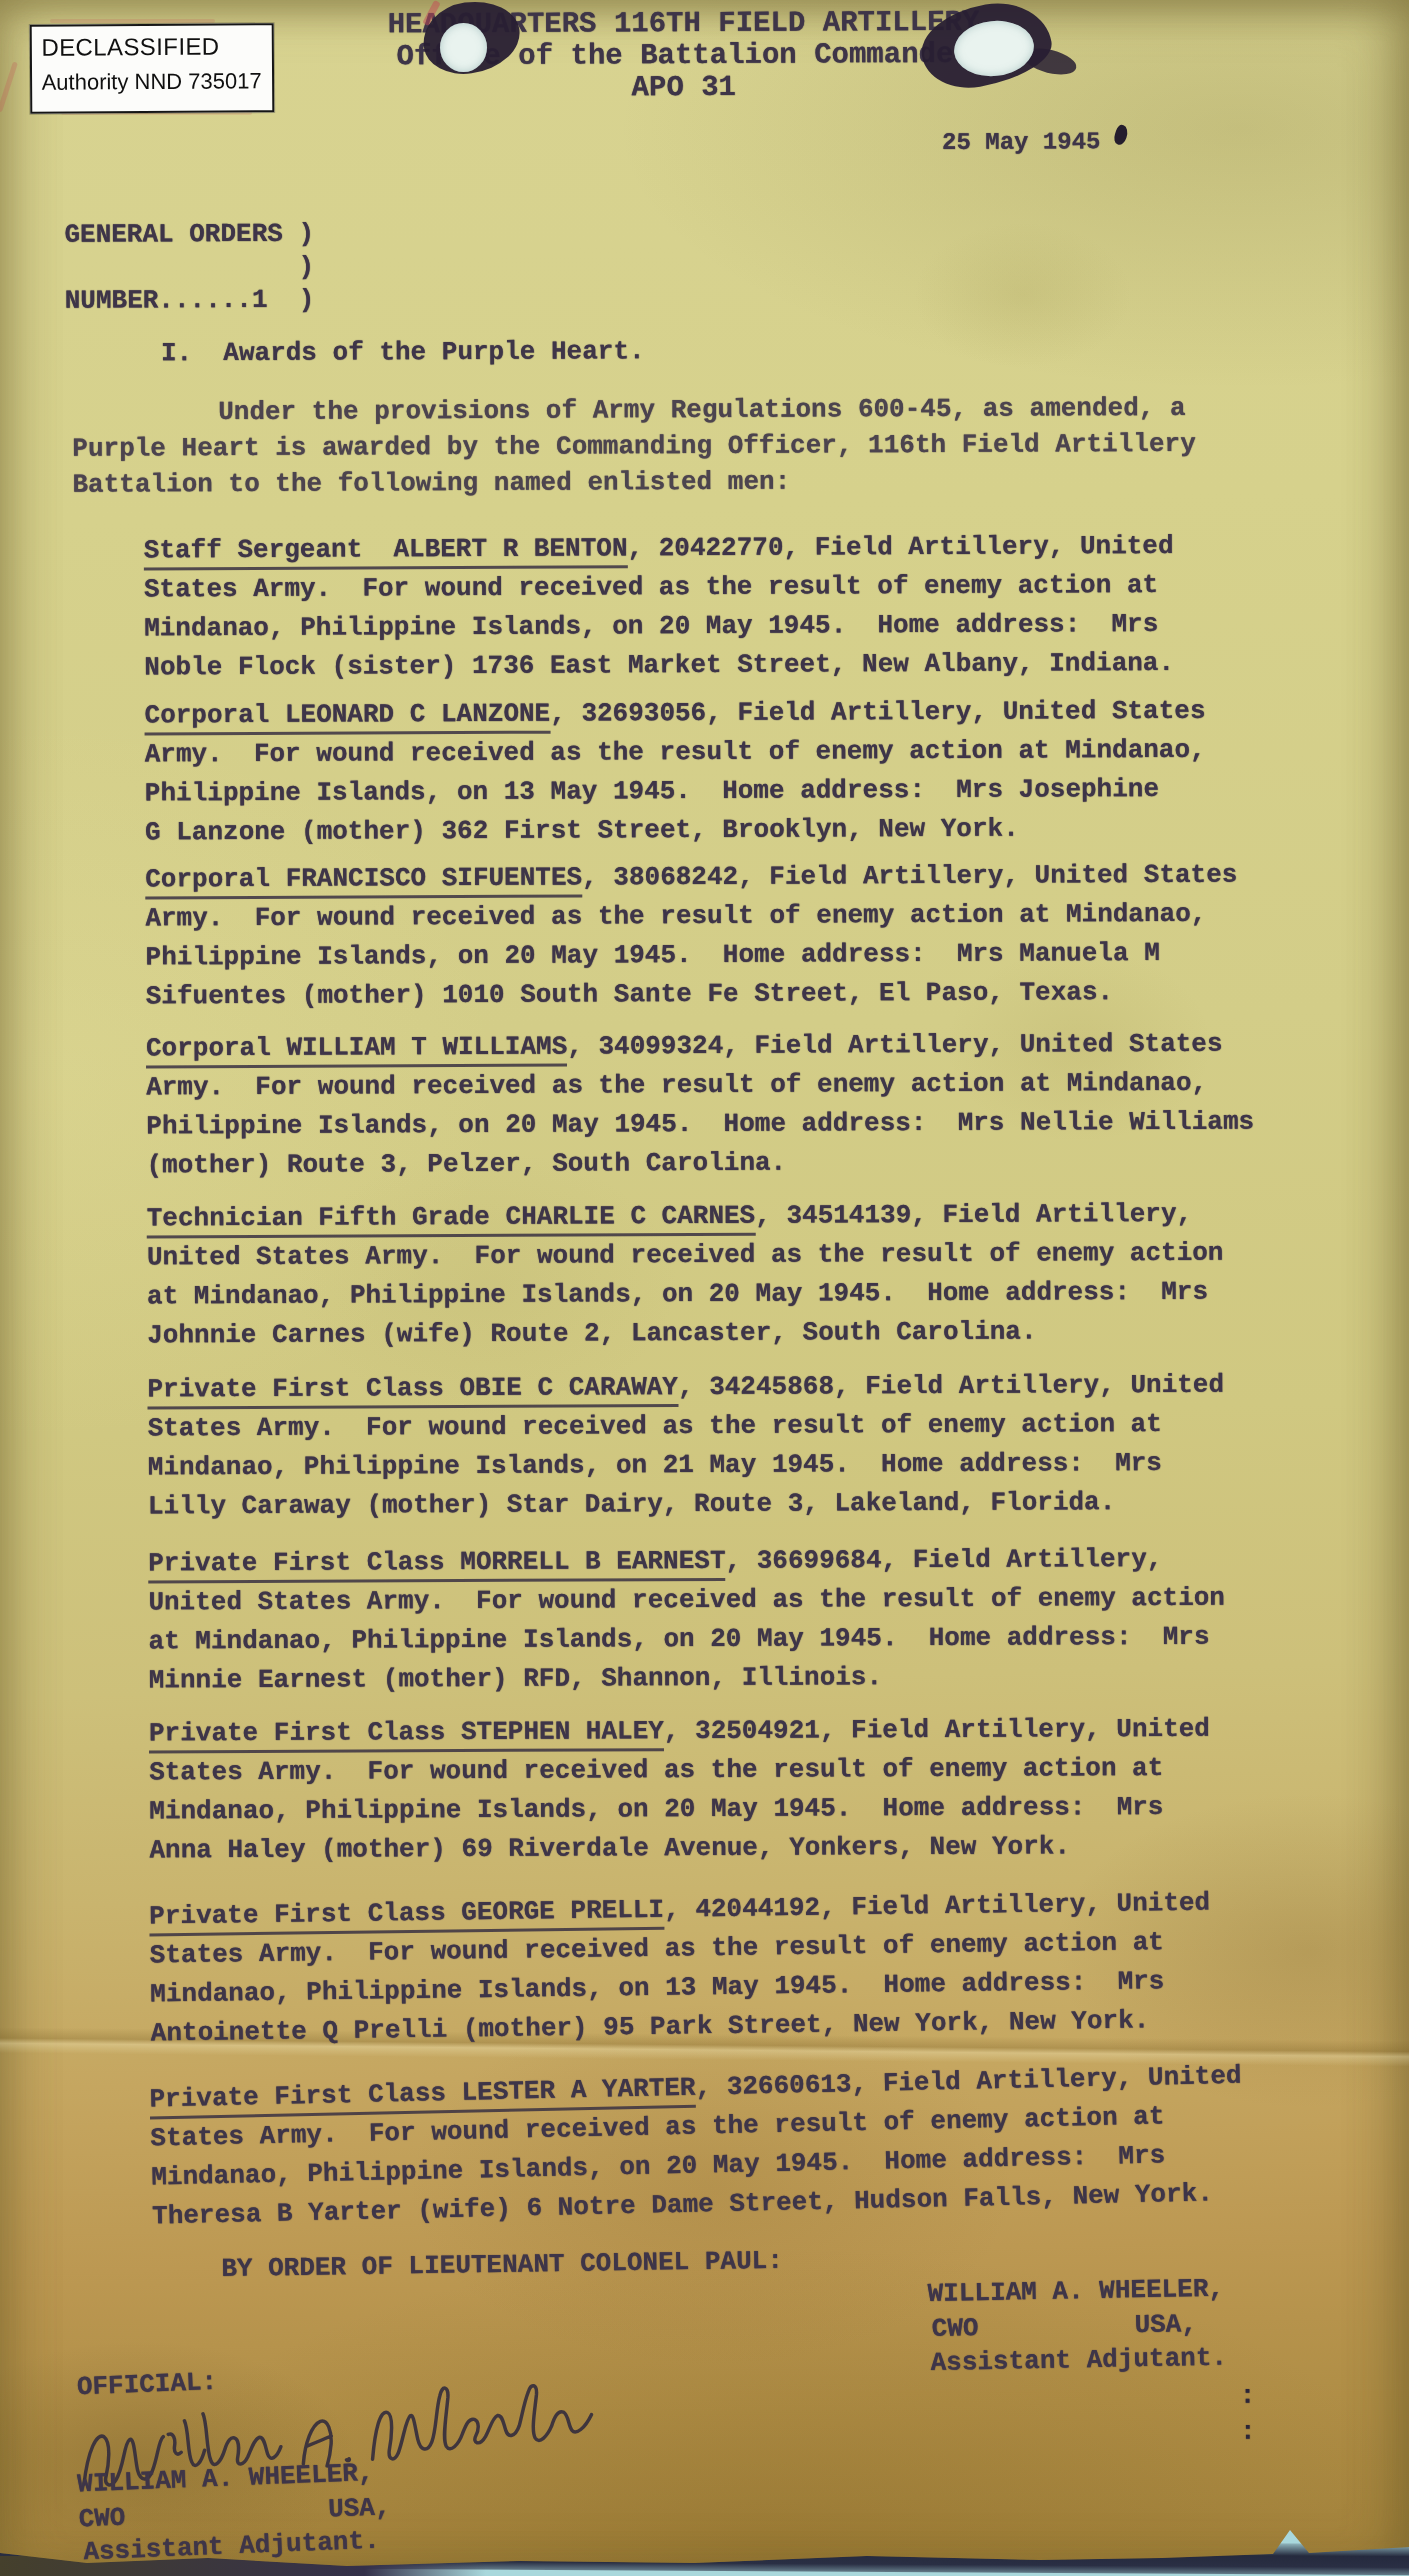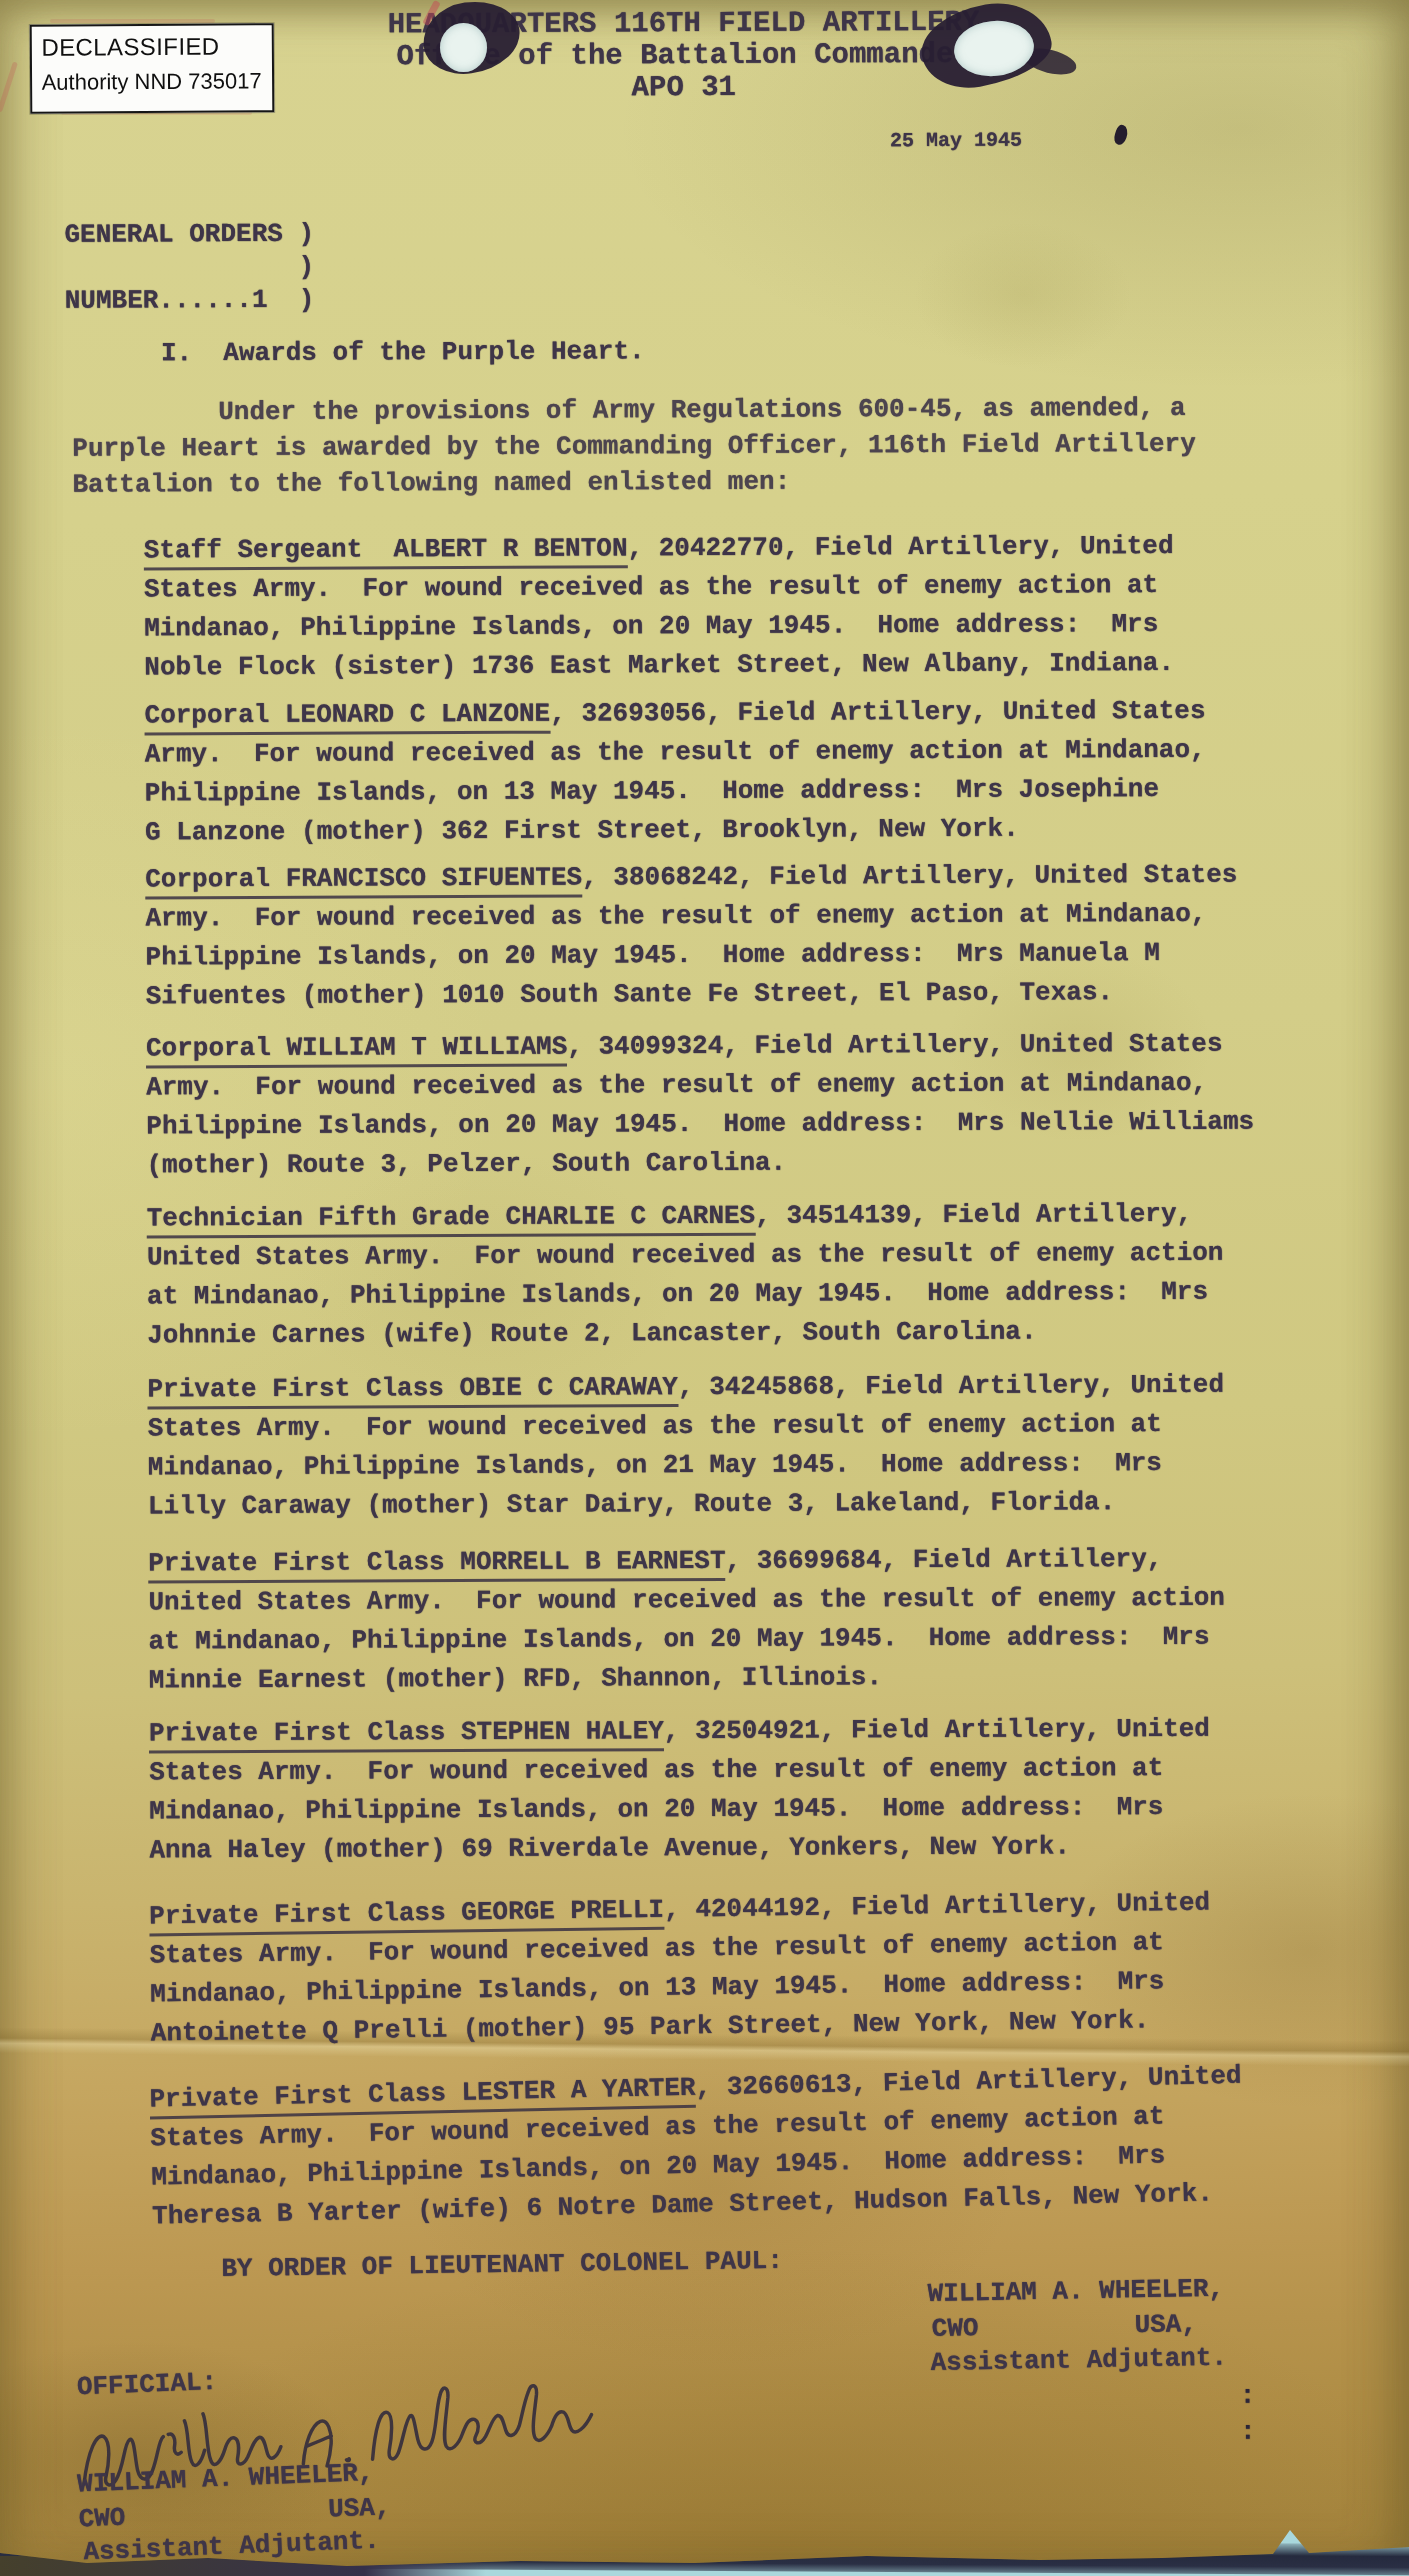--- a/index.html
+++ b/index.html
@@ -61,21 +61,21 @@
 
   <div class="paper">
     <div class="stains"></div>
     <div class="crease"></div>
 
     <div class="typed ink">
 
       <div class="hdr" style="top:7px">HEADQUARTERS 116TH FIELD ARTILLERY</div>
       <div class="hdr" style="top:39px">Office of the Battalion Commander</div>
       <div class="hdr" style="top:71px">APO 31</div>
-      <div class="line" style="left:895px;top:130px;font-size:20px">25 May 1945</div>
+      <div class="line" style="left:947px;top:130px;font-size:24px">25 May 1945</div>
 
       <div class="line" style="left:69px;top:217px">GENERAL ORDERS )</div>
       <div class="line" style="left:69px;top:250px">               )</div>
       <div class="line" style="left:69px;top:283px">NUMBER......1  )</div>
 
       <div class="line" style="left:165px;top:336px">I.  Awards of the Purple Heart.</div>
 
       <div class="para" style="top:392px">Under the provisions of Army Regulations 600-45, as amended, a
 Purple Heart is awarded by the Commanding Officer, 116th Field Artillery
 Battalion to the following named enlisted men:</div>

